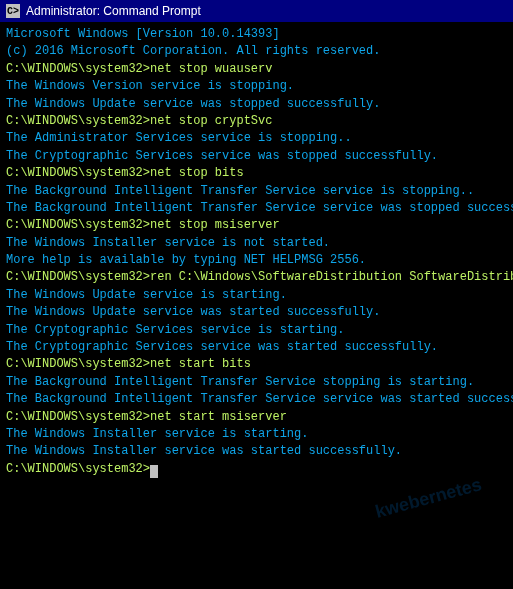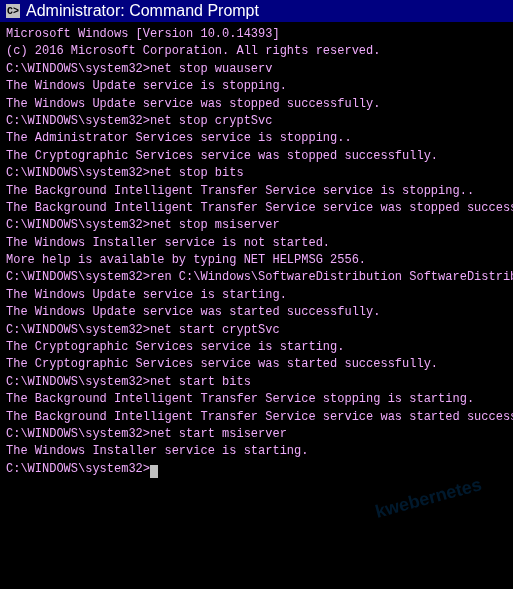--- a/index.html
+++ b/index.html
@@ -36,44 +36,44 @@
       align-items: center;
       justify-content: center;
       font-size: 10px;
       color: #000;
       font-weight: bold;
       flex-shrink: 0;
     }
 
     .title-bar-text {
       flex: 1;
-      font-size: 16px;
+      font-size: 12px;
       font-family: 'Segoe UI', Arial, sans-serif;
     }
 
     .terminal-body {
       background: #000000;
       padding: 4px 6px;
       height: calc(589px - 22px);
       overflow: hidden;
       position: relative;
     }
 
     .line {
       line-height: 1.45;
       white-space: pre;
       color: #c0c0c0;
     }
 
     .line.prompt {
-      color: #f0abfc;
+      color: #bef264;
     }
 
     .line.output {
-      color: #f0abfc;
+      color: #0ea5e9;
     }
 
     .cursor {
       display: inline-block;
       width: 8px;
       height: 13px;
       background: #c0c0c0;
       vertical-align: bottom;
       animation: blink 1s step-end infinite;
     }
@@ -104,21 +104,21 @@
   </div>
   <span class="title-bar-text">Administrator: Command Prompt</span>
 </div>
 
 <div class="terminal-body">
   <div id="terminal-lines">
       <div class="line output">Microsoft Windows [Version 10.0.14393]</div>
       <div class="line output">(c) 2016 Microsoft Corporation. All rights reserved.</div>
       <div class="line blank"></div>
       <div class="line prompt">C:\WINDOWS\system32&gt;net stop wuauserv</div>
-      <div class="line output">The Windows Update service is stopping.</div>
+      <div class="line output">The Windows Version service is stopping.</div>
       <div class="line output">The Windows Update service was stopped successfully.</div>
       <div class="line blank"></div>
       <div class="line blank"></div>
       <div class="line prompt">C:\WINDOWS\system32&gt;net stop cryptSvc</div>
       <div class="line output">The Administrator Services service is stopping..</div>
       <div class="line output">The Cryptographic Services service was stopped successfully.</div>
       <div class="line blank"></div>
       <div class="line blank"></div>
       <div class="line prompt">C:\WINDOWS\system32&gt;net stop bits</div>
       <div class="line output">The Background Intelligent Transfer Service service is stopping..</div>
@@ -130,30 +130,30 @@
       <div class="line blank"></div>
       <div class="line output">More help is available by typing NET HELPMSG 2556.</div>
       <div class="line blank"></div>
       <div class="line blank"></div>
       <div class="line prompt">C:\WINDOWS\system32&gt;ren C:\Windows\SoftwareDistribution SoftwareDistribution.old</div>
       <div class="line blank"></div>
       <div class="line output">The Windows Update service is starting.</div>
       <div class="line output">The Windows Update service was started successfully.</div>
       <div class="line blank"></div>
       <div class="line blank"></div>
-      <div class="line prompt">C:\WINDOWS\system32&gt;net start cryptSvc</div>
       <div class="line output">The Cryptographic Services service is starting.</div>
       <div class="line output">The Cryptographic Services service was started successfully.</div>
       <div class="line blank"></div>
       <div class="line blank"></div>
       <div class="line prompt">C:\WINDOWS\system32&gt;net start bits</div>
       <div class="line output">The Background Intelligent Transfer Service stopping is starting.</div>
       <div class="line output">The Background Intelligent Transfer Service service was started successfully.</div>
       <div class="line blank"></div>
       <div class="line blank"></div>
       <div class="line prompt">C:\WINDOWS\system32&gt;net start msiserver</div>
       <div class="line output">The Windows Installer service is starting.</div>
+      <div class="line output">The Windows Installer service was started successfully.</div>
       <div class="line blank"></div>
       <div class="line blank"></div>
       <div class="line prompt">C:\WINDOWS\system32&gt;<span class="cursor"></span></div>
     </div>
   <div class="watermark">kwebernetes</div>
 </div>
 
 </body></html>

